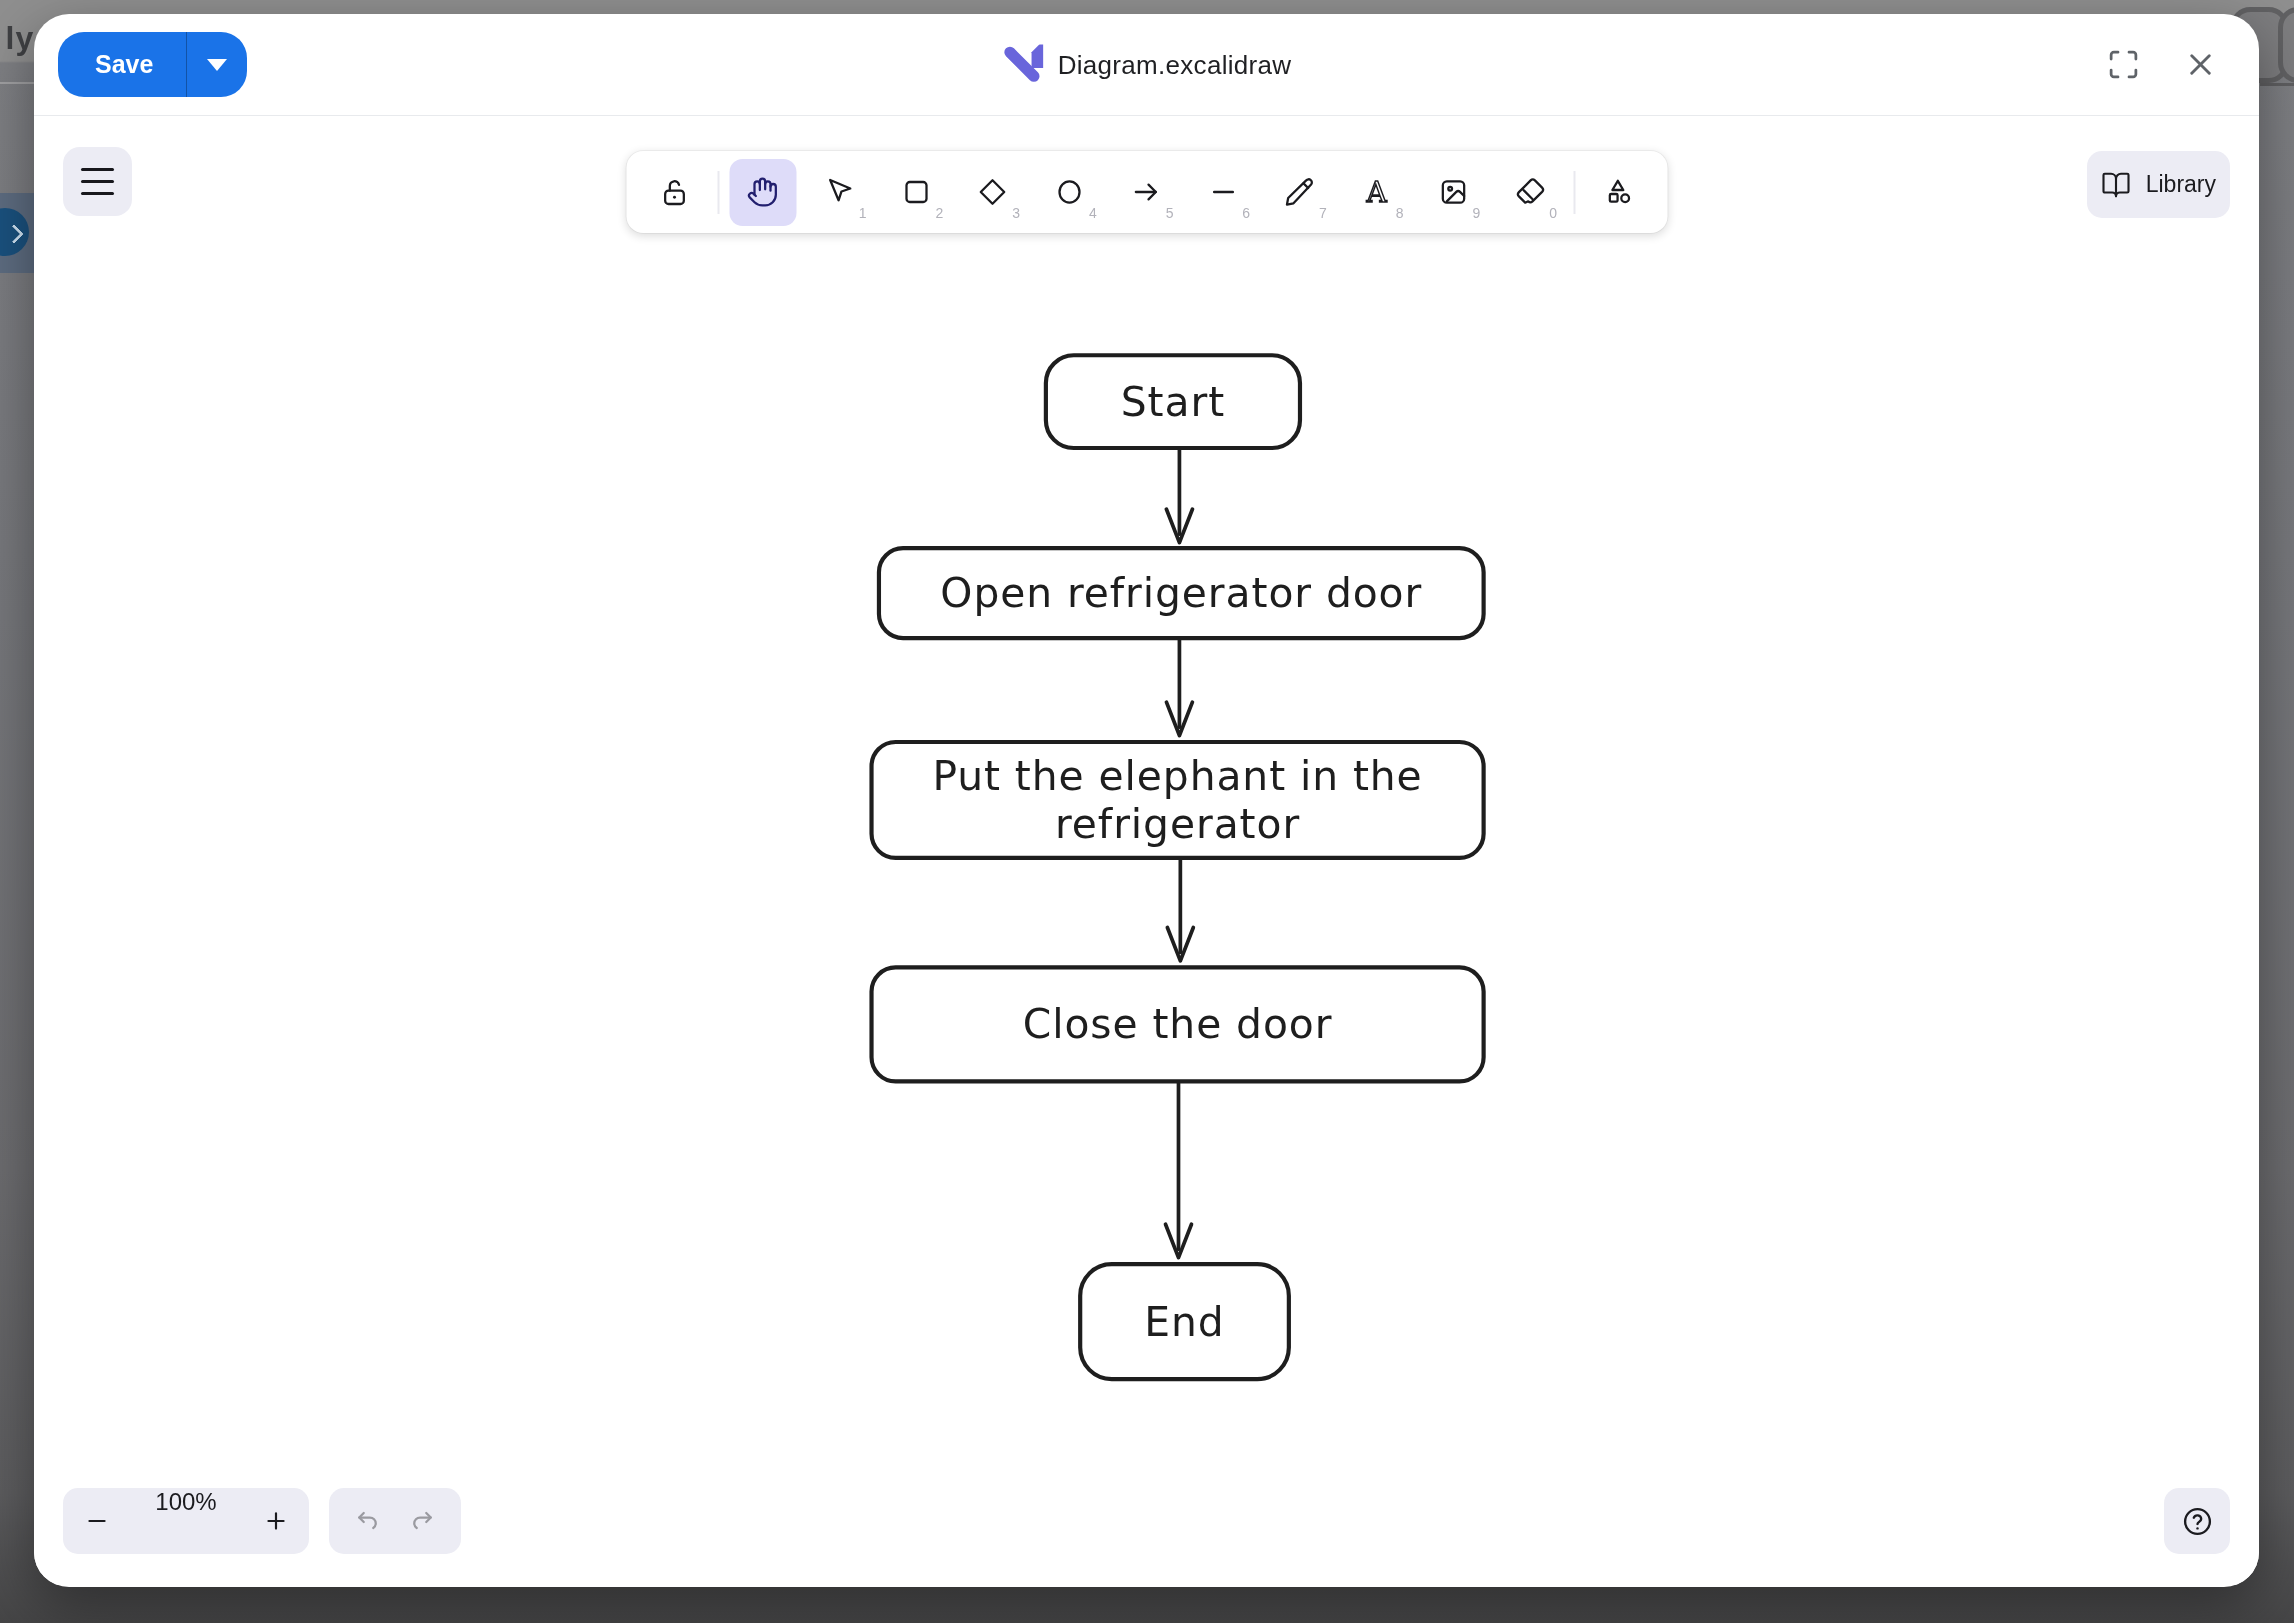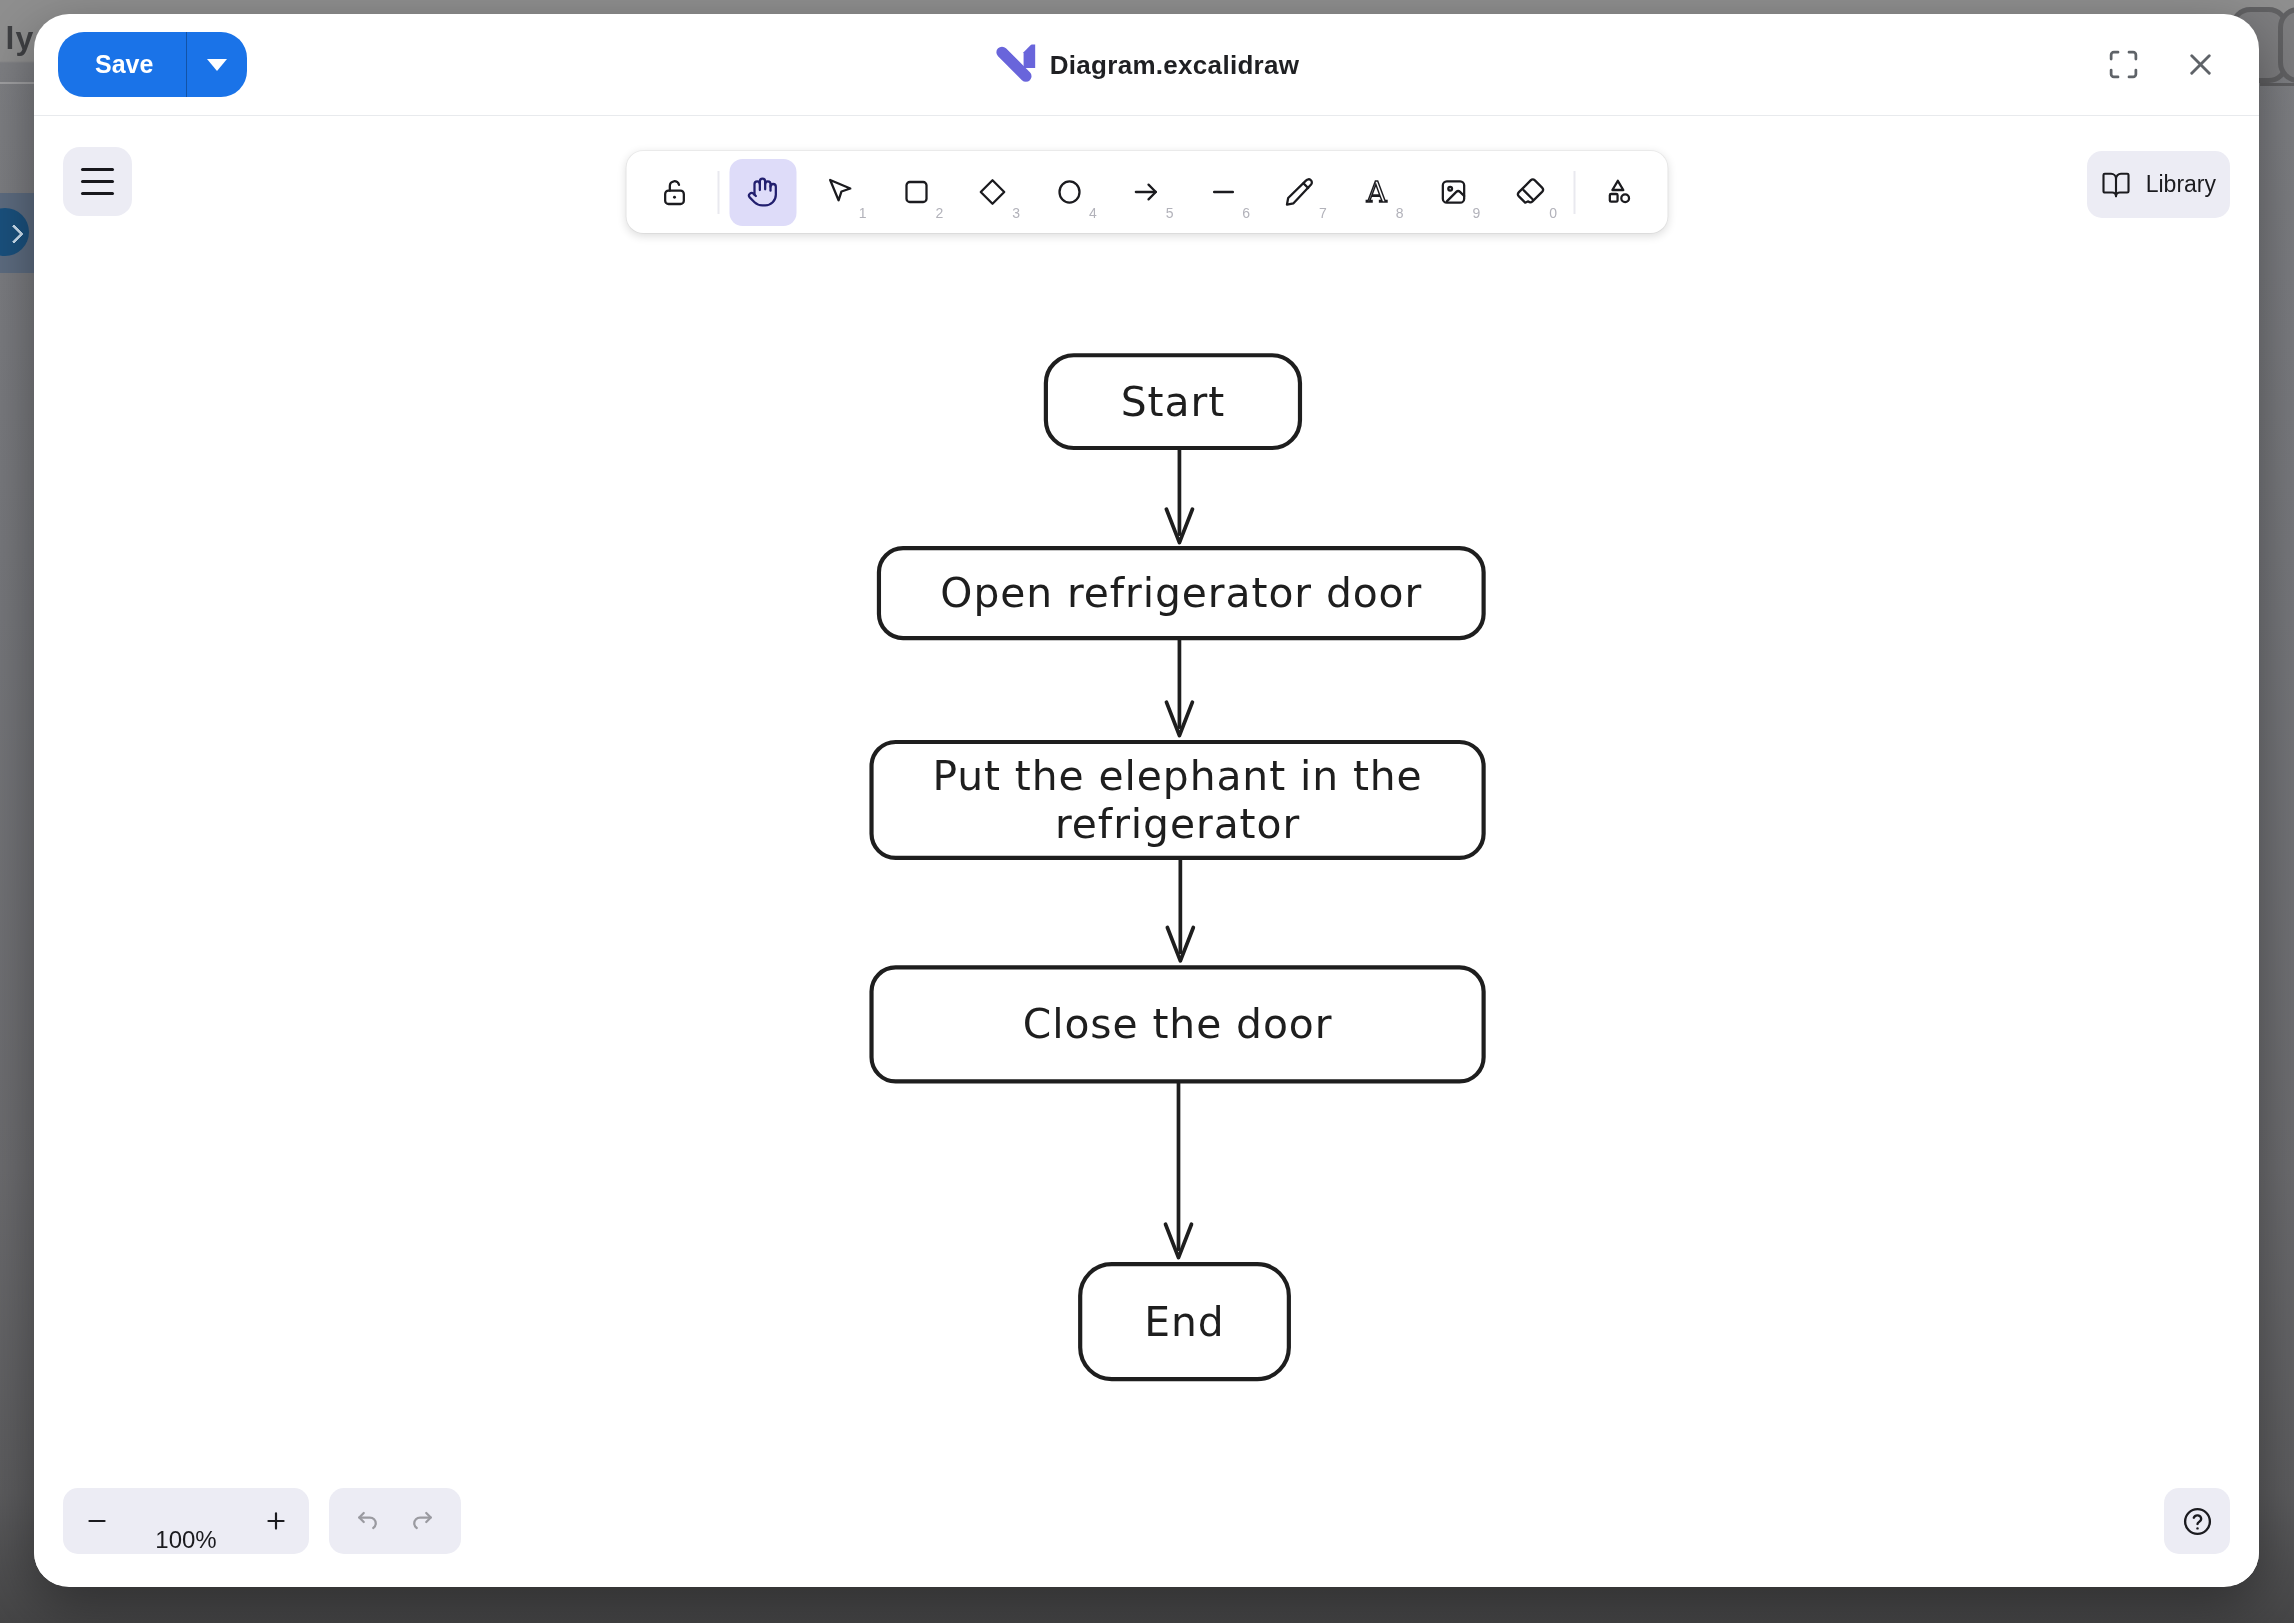--- a/index.html
+++ b/index.html
@@ -26,21 +26,21 @@
     box-shadow:0 18.6px 56px rgba(0,0,0,.38);
   }
 
   
   .hdr { position:relative; height:102px; border-bottom:1.9px solid #e8eaed; display:flex; align-items:center; }
   .save-split { margin-left:24px; height:65px; display:flex; align-items:stretch; border-radius:26px; overflow:hidden; background:#1a73e8; cursor:pointer; }
   .save-main { border:none; background:transparent; color:#fff; font-family:inherit; font-size:25px; font-weight:600; padding:0 33px 0 37px; cursor:pointer; }
   .save-drop { border:none; background:transparent; border-left:1.9px solid rgba(0,0,0,.28); width:61px; display:flex; align-items:center; justify-content:center; cursor:pointer; }
   .caret { width:0; height:0; border-left:10.2px solid transparent; border-right:10.2px solid transparent; border-top:12px solid #ffffff; }
   .hdr-title { position:absolute; left:50%; top:50%; transform:translate(-50%,-50%); display:flex; align-items:center; gap:15px; }
-  .hdr-title .t { font-size:26px; font-weight:700; color:#1f2023; letter-spacing:0.3px; }
+  .hdr-title .t { font-size:26px; font-weight:400; color:#1f2023; letter-spacing:0.3px; }
   .hdr-actions { margin-left:auto; margin-right:41px; display:flex; align-items:center; gap:43px; }
   .icon-btn { border:none; background:none; cursor:pointer; display:flex; align-items:center; justify-content:center; padding:0; }
 
   
   .canvas { position:relative; width:100%; height:1469px; background:#ffffff; }
   .fc-svg { position:absolute; left:0; top:0; }
   .fc-text { font-family:"DejaVu Sans", sans-serif; font-size:44px; fill:#1e1e1e; letter-spacing:1px; }
 
   
   .soft-btn { background:#ececf4; border:none; border-radius:16.7px; cursor:pointer; display:flex; align-items:center; justify-content:center; }
@@ -56,21 +56,21 @@
   }
   .tool { position:relative; width:67px; height:67px; border:none; background:transparent; border-radius:13px; cursor:pointer; display:flex; align-items:center; justify-content:center; }
   .tool.selected { background:#dedcf9; }
   .tool .key { position:absolute; right:6.5px; bottom:4.6px; font-size:14px; color:#b2b2ba; }
   .tb-divider { width:1.9px; height:43px; background:#e9e9ef; }
 
   .library-btn { position:absolute; right:29px; top:35px; height:67px; padding:0 14px; border-radius:15px; gap:15px; }
   .library-btn .lbl { font-size:23px; color:#1b1b1f; }
 
   
-  .zoom-pill { position:absolute; left:29px; bottom:31px; width:246px; height:66px; border-radius:15px; background:#ececf4; display:flex; align-items:flex-end; }
+  .zoom-pill { position:absolute; left:29px; bottom:31px; width:246px; height:66px; border-radius:15px; background:#ececf4; display:flex; align-items:flex-start; }
   .zoom-pill button { flex:0 0 67px; height:100%; border:none; background:none; cursor:pointer; display:flex; align-items:center; justify-content:center; }
   .zoom-level { flex:1; text-align:center; font-size:24px; color:#1b1b1f; cursor:pointer; }
   .history-pill { position:absolute; left:295px; bottom:31px; width:132px; height:66px; border-radius:15px; background:#ececf4; display:flex; align-items:center; justify-content:space-evenly; }
   .history-pill button { border:none; background:none; cursor:pointer; display:flex; align-items:center; justify-content:center; }
   .help-btn { position:absolute; right:29px; bottom:31px; width:66px; height:66px; border-radius:15px; }
 </style>
 </head>
 <body>
 
 <div class="backdrop">

